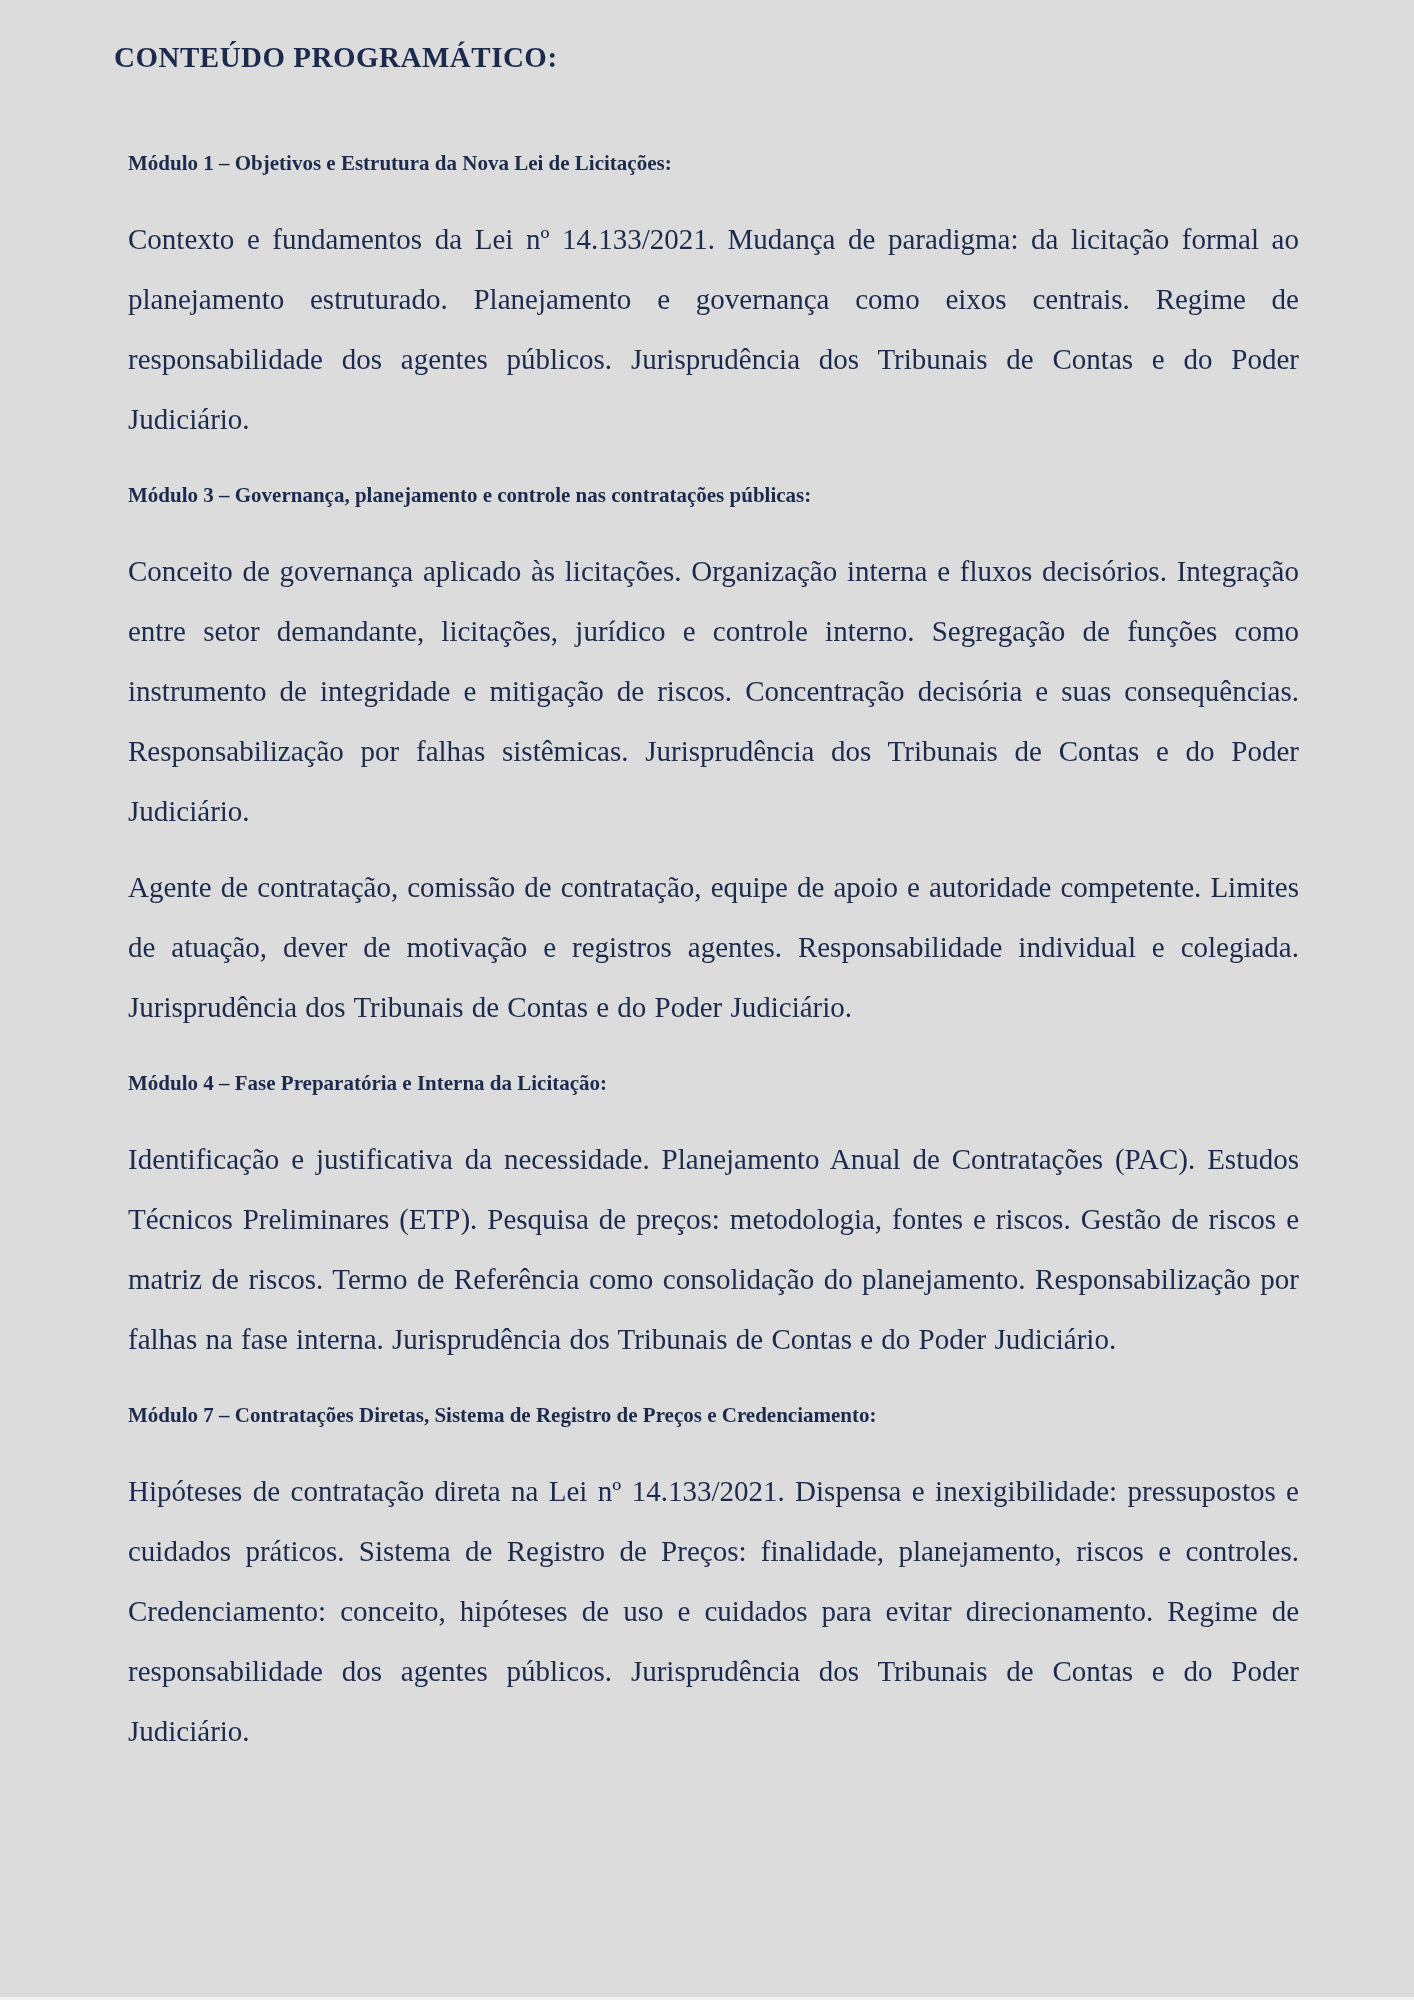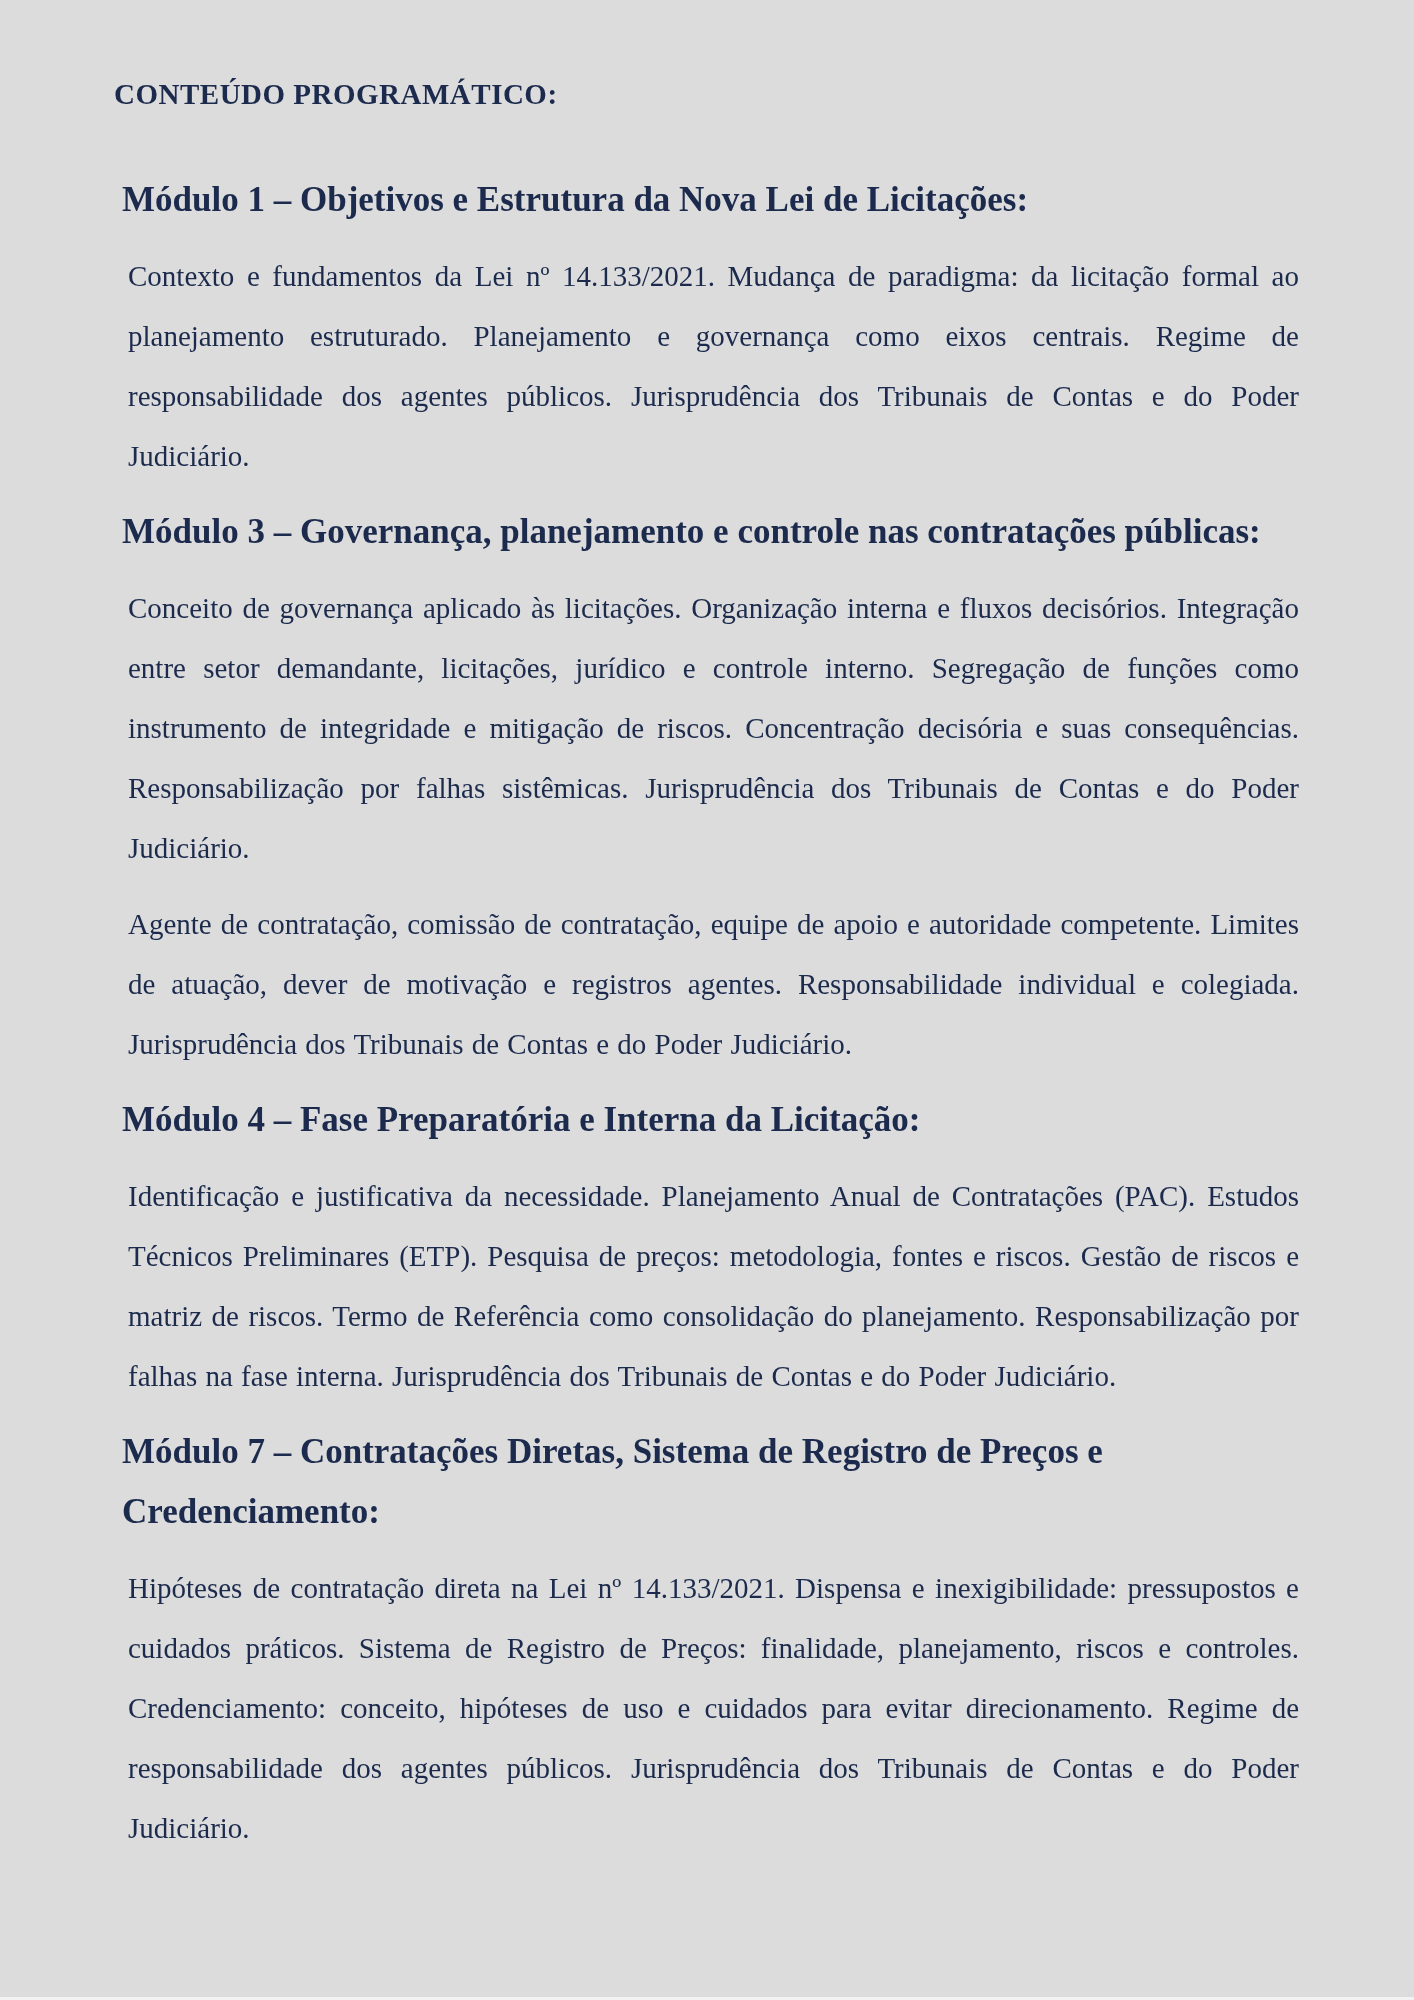--- a/index.html
+++ b/index.html
@@ -11,36 +11,36 @@
     height: 2000px;
     background: #dcdcdc;
     position: relative;
     overflow: hidden;
     font-family: "Liberation Serif", "DejaVu Serif", serif;
   }
   .page {
     box-sizing: border-box;
     width: 1414px;
     height: 2000px;
-    padding: 64px 99px 0 112px;
+    padding: 27px 99px 0 112px;
     color: #1c2b4d;
   }
   .doc-title {
     font-size: 29px;
     line-height: 60px;
     font-weight: bold;
     letter-spacing: 0.5px;
     margin: 0 0 46px 2px;
     text-align: left;
   }
   .module-heading {
-    font-size: 35px;
+    font-size: 21px;
     line-height: 60px;
     font-weight: bold;
-    margin: 10px;
+    margin: 16px;
     text-align: left;
   }
   .module-body {
     font-size: 29px;
     line-height: 60px;
     margin: 16px;
     text-align: justify;
     word-spacing: 1px;
   }
   .page-bottom-strip {

